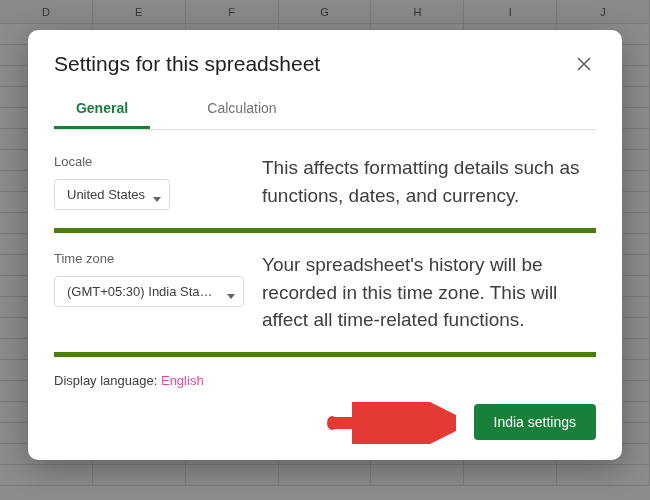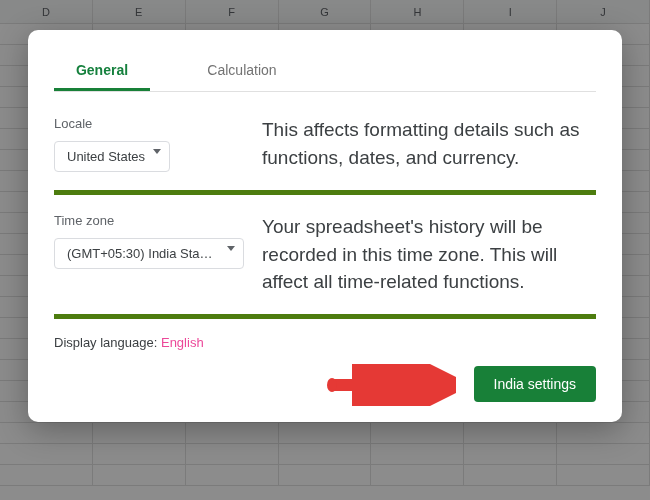--- a/index.html
+++ b/index.html
@@ -35,21 +35,21 @@
 
   .tabs { display: flex; border-bottom: 1px solid #e0e0e0; margin-bottom: 16px; }
   .tab { padding: 10px 0; margin-right: 44px; font-size: 14px; color: #737373; cursor: pointer; border-bottom: 3px solid transparent; min-width: 96px; text-align: center; }
   .tab.active { color: #15803d; border-bottom-color: #188038; font-weight: 700; }
 
   .setting-row { display: flex; align-items: flex-start; padding: 8px 0 18px 0; border-bottom: 5px solid #4d7c0f; margin-bottom: 10px; }
   .setting-left { width: 200px; }
   .setting-label { font-size: 13px; color: #5f6368; margin-bottom: 10px; display:block; }
   .setting-desc { font-size: 19px; color: #3c4043; line-height: 1.45; flex: 1; padding-left: 8px; }
 
-  .dropdown { display: inline-flex; align-items: flex-start; border: 1px solid #dadce0; border-radius: 4px; padding: 7px 8px 7px 12px; font-size: 13px; color: #3c4043; background: #fff; cursor: pointer; max-width: 180px; }
+  .dropdown { display: inline-flex; align-items: flex-end; border: 1px solid #dadce0; border-radius: 4px; padding: 7px 8px 7px 12px; font-size: 13px; color: #3c4043; background: #fff; cursor: pointer; max-width: 180px; }
   .dropdown .dd-text { white-space: nowrap; overflow: hidden; text-overflow: ellipsis; max-width: 150px; }
   .dropdown svg { width: 8px; height: 5px; margin-left: 8px; flex-shrink: 0; }
 
   .display-lang { font-size: 13px; color: #3c4043; padding: 6px 0 16px 0; }
   .display-lang a { color: #ec4899; text-decoration: none; cursor: pointer; }
 
   .dialog-footer { display: flex; justify-content: flex-end; align-items: center; gap: 10px; position: relative; }
   .btn-cancel { border: 1px solid #dadce0; background:#fff; color:#188038; font-size:14px; padding: 9px 18px; border-radius: 4px; cursor: pointer; visibility: hidden;  }
   .btn-save { background: #188038; color: #fff; border: none; font-size: 14px; font-weight: 500; padding: 10px 20px; border-radius: 4px; cursor: pointer; }
 
@@ -267,20 +267,28 @@
         <div class="grid-cell"></div>
         <div class="grid-cell"></div>
         <div class="grid-cell"></div>
       </div>
     </div>
 </div>
 
 <div class="dimmer"></div>
 
 <div class="dialog">
+  <div class="dialog-header">
+    <div class="dialog-title">Settings for this spreadsheet</div>
+    <div class="close-btn">
+      <svg viewBox="0 0 14 14">
+          <path d="M1 1 L13 13 M13 1 L1 13" stroke="#5f6368" stroke-width="1.6" fill="none"></path>
+        </svg>
+    </div>
+  </div>
 
   <div class="tabs">
     <div class="tab active">General</div>
     <div class="tab">Calculation</div>
   </div>
 
   <div class="setting-row">
     <div class="setting-left">
       <span class="setting-label">Locale</span>
       <div class="dropdown">

